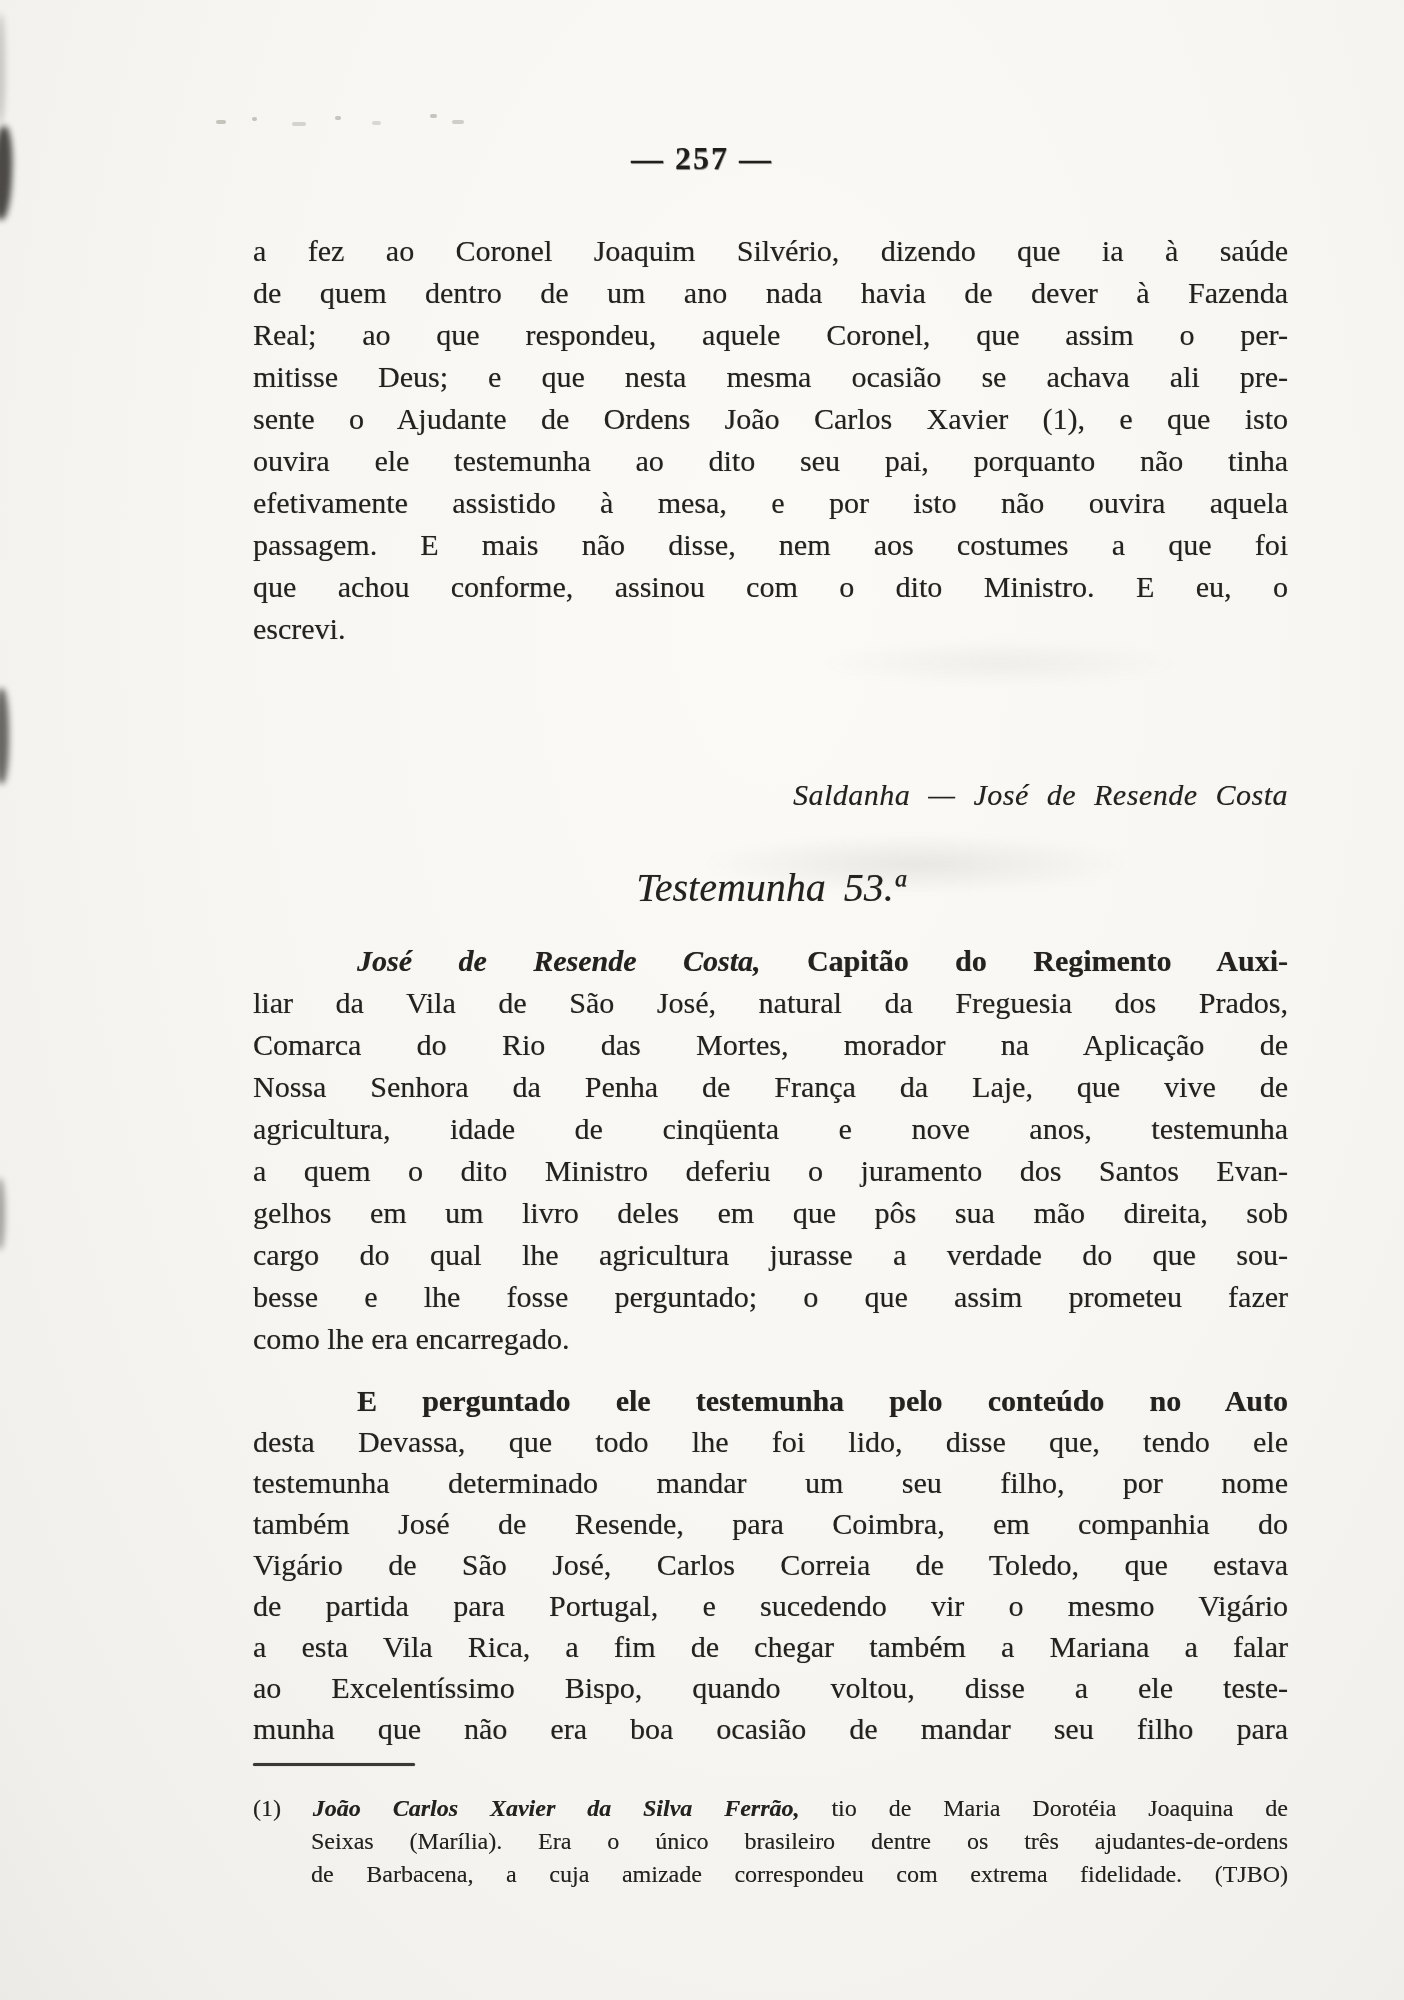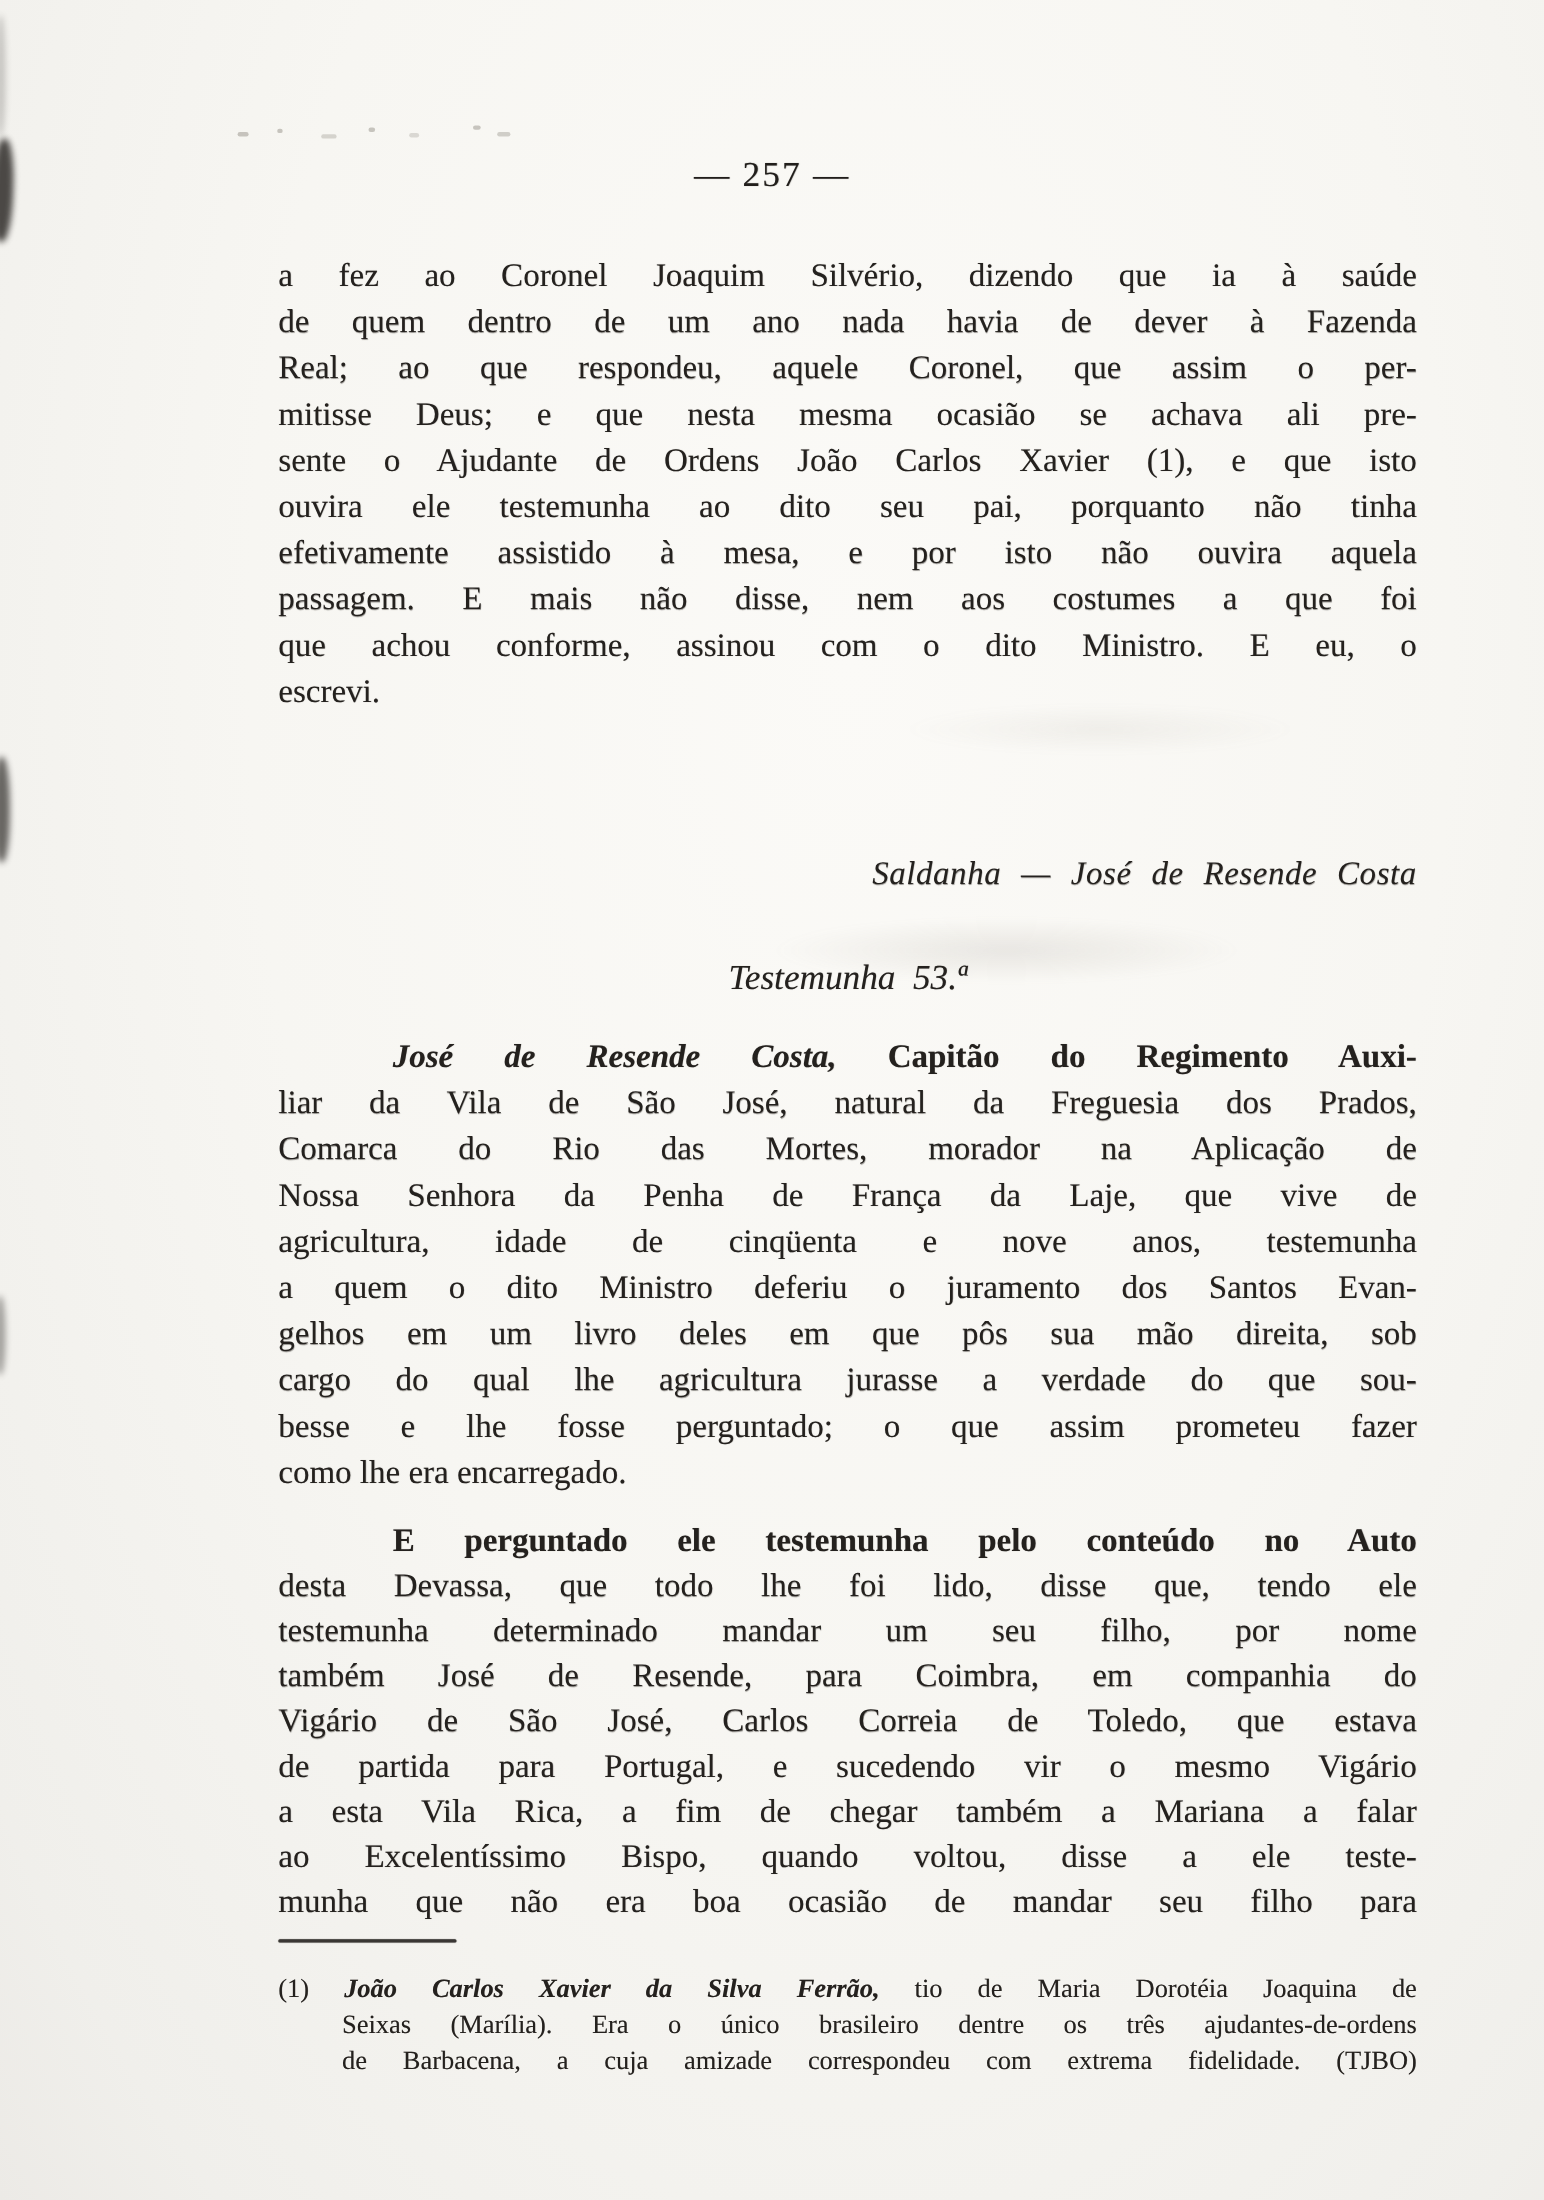--- a/index.html
+++ b/index.html
@@ -36,39 +36,39 @@
   .tline.flush{ text-align-last:left; }
   .tline.indent{ padding-left:104px;font-weight:bold; }
   .italic{ font-style:italic; }
   .bold-italic{ font-style:italic; font-weight:bold; }
 
   .page-number{
     position:absolute;
     top:140px; left:0; width:100%;
     text-align:center;
     font-size:32px;
-    font-weight:normal;
+    font-weight:bold;
     letter-spacing:2px;
     color:#211e1b;
     text-shadow:0.4px 0.5px 0.8px rgba(30,27,23,0.5);
   }
   .para1{ top:208px; }
   .signature{
     top:752px;
     text-align:right;
     font-style:italic;
     font-size:30px;
     word-spacing:10px;
     letter-spacing:0.5px;
   }
   .heading{
     top:845px;
     text-align:center;
     font-style:italic;
-    font-size:32px;
+    font-size:40px;
     word-spacing:8px;
   }
   .para2{ top:918px; }
   .para3{ top:1358px; }
   .para3 .tline{ line-height:41px; }
 
   .footnote-rule{
     position:absolute;
     top:1763px; left:253px;
     width:162px; height:3px;

